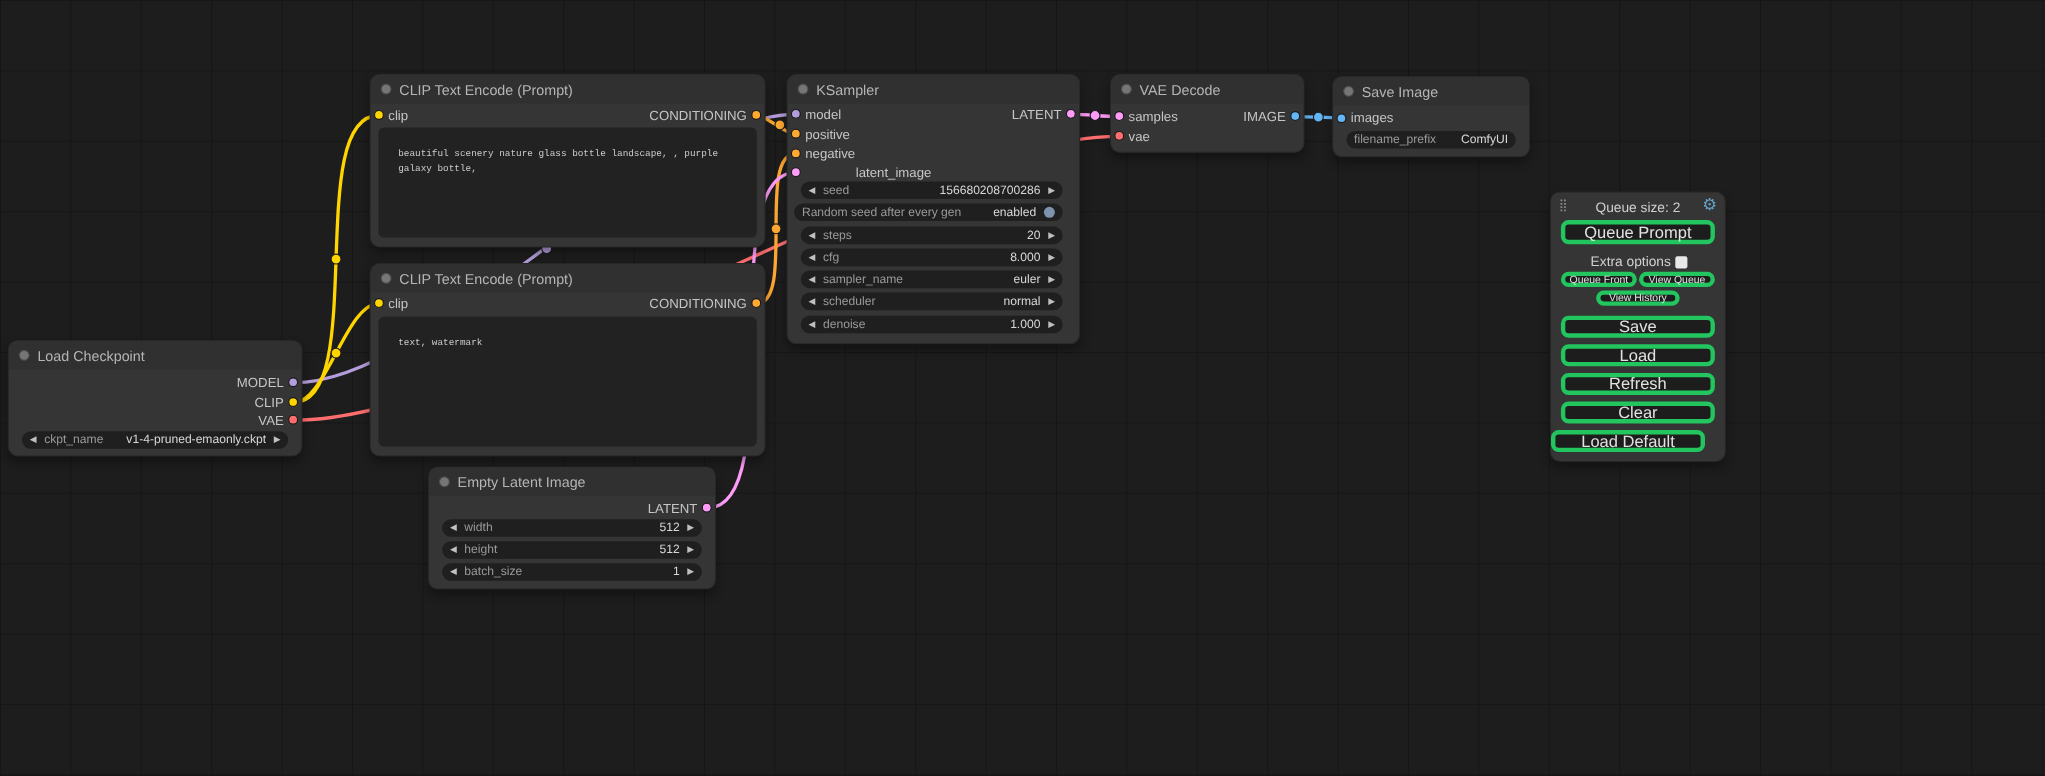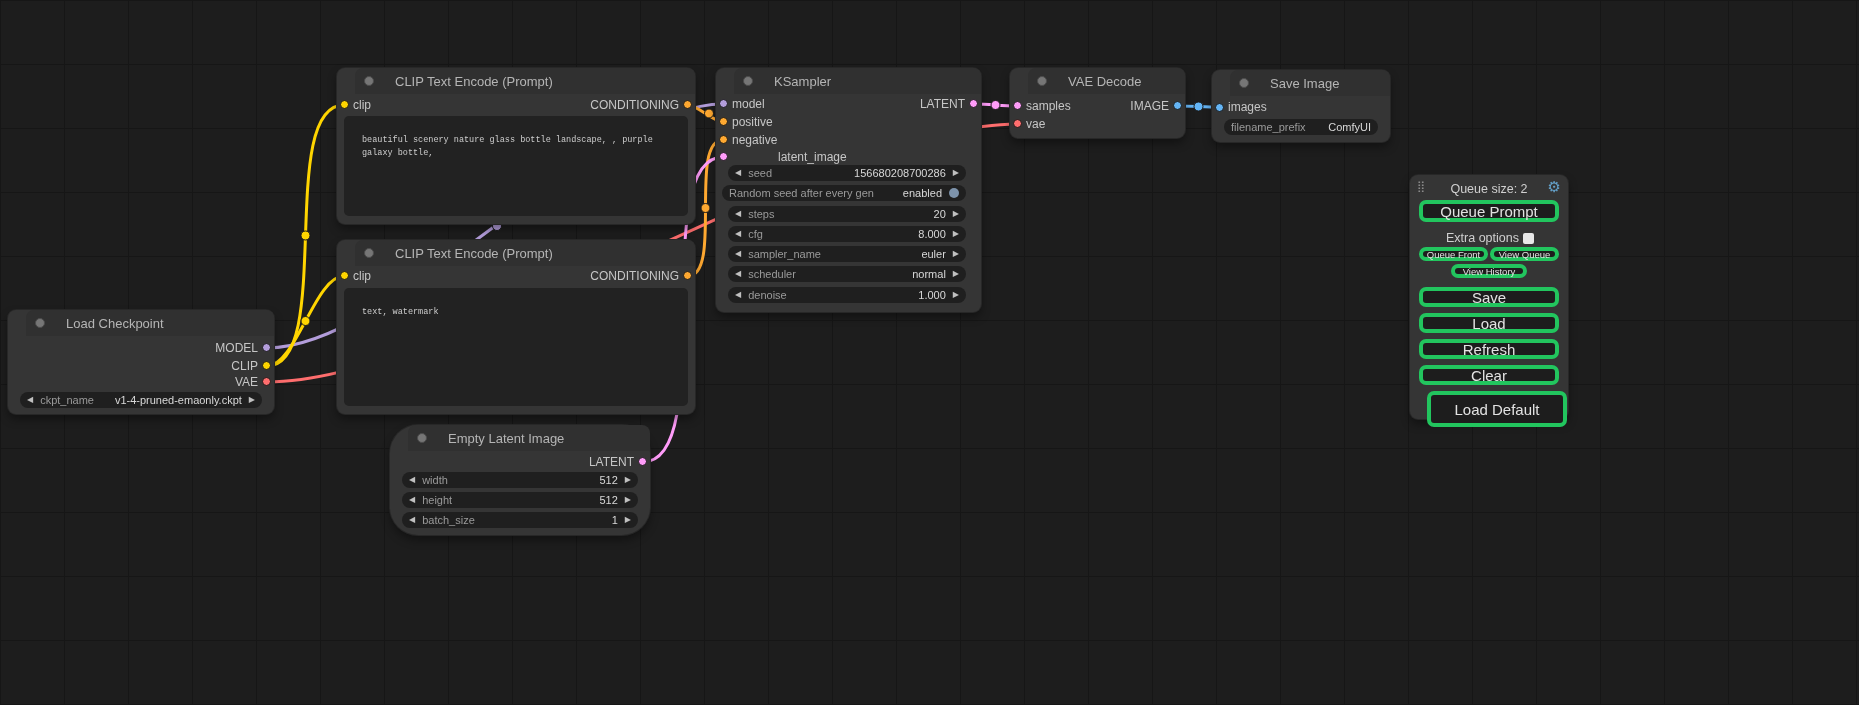--- a/index.html
+++ b/index.html
@@ -11,22 +11,22 @@
       linear-gradient(#161616 1px, transparent 1px) 0 0 / 64px 64px,
       linear-gradient(90deg, #161616 1px, transparent 1px) 0 0 / 64px 64px,
       #1d1d1d;
   }
   .wires { position: absolute; left: 0; top: 0; z-index: 1; }
   .node {
     position: absolute; z-index: 2; background: #353535; border-radius: 8px;
     box-shadow: 0 0 0 1px #272727, 0 5px 10px rgba(0,0,0,.4);
   }
   .node-header {
-    position: absolute; left: 18px; right: 0; top: 0; height: 26px;
-    display: flex; align-items: center; padding: 0 9px; gap: 21px;
+    position: absolute; left: 0; right: 0; top: 0; height: 26px;
+    display: flex; align-items: center; padding: 0 9px; gap: 7px;
     background: #303030; border-radius: 8px 8px 0 0;
   }
   .collapse-dot { width: 10px; height: 10px; border-radius: 50%; background: #767676; border: 1px solid #4c4c4c; flex: 0 0 auto; }
   .node-title { font-size: 13px; color: #b5b5b5; white-space: nowrap; }
   .slot-label { position: absolute; font-size: 12px; color: #c6c6c6; line-height: 16px; white-space: nowrap; }
   .dot { position: absolute; width: 9px; height: 9px; border-radius: 50%; border: 1px solid #191919; z-index: 3; background: #888; }
   .widget {
     position: absolute; height: 16px; background: #1f1f1f; border-radius: 8px;
     display: flex; align-items: center; padding: 0 7px; gap: 7px;
     font-size: 11px; color: #9a9a9a; white-space: nowrap;
@@ -121,21 +121,21 @@
       <span class="collapse-dot"></span>
       <span class="node-title">CLIP Text Encode (Prompt)</span>
     </div>
     <span class="dot" style="left: 3px; top: 31px; background: rgb(255, 213, 0);"></span>
     <span class="slot-label" style="left:16px;top:28px;">clip</span>
     <span class="slot-label" style="right:16px;top:28px;">CONDITIONING</span>
     <span class="dot" style="right: 3px; top: 31px; background: rgb(255, 169, 49);"></span>
     <div class="node-text" style="left:7px;right:7px;top:48px;height:118px;">text, watermark</div>
   </div>
 
-  <div class="node" style="left:390px;top:425px;width:260px;height:110px;border-radius:28px;">
+  <div class="node" style="left:390px;top:425px;width:260px;height:110px;">
     <div class="node-header">
       <span class="collapse-dot"></span>
       <span class="node-title">Empty Latent Image</span>
     </div>
     <span class="slot-label" style="right:16px;top:29px;">LATENT</span>
     <span class="dot" style="right: 3px; top: 32px; background: rgb(255, 156, 249);"></span>
     <div class="widget" style="left:12px;right:12px;top:47px;">
       <span class="arrow">◀</span>
       <span class="wname">width</span>
       <span class="wvalue">512</span>
@@ -251,16 +251,16 @@
     <span class="checkbox" style="left:113px;top:58px;"></span>
 
     <button class="btn small" style="left:9px;top:72px;width:69px;height:14px;">Queue Front</button>
     <button class="btn small" style="right:9px;top:72px;width:69px;height:14px;">View Queue</button>
     <button class="btn small" style="left:41px;top:89px;width:76px;height:14px;">View History</button>
 
     <button class="btn" style="left:9px;top:112px;width:140px;height:20px;">Save</button>
     <button class="btn" style="left:9px;top:138px;width:140px;height:20px;">Load</button>
     <button class="btn" style="left:9px;top:164px;width:140px;height:20px;">Refresh</button>
     <button class="btn" style="left:9px;top:190px;width:140px;height:20px;">Clear</button>
-    <button class="btn" style="left:17px;top:216px;width:140px;height:36px;">Load Default</button>
+    <button class="btn" style="left:0;top:216px;width:140px;height:20px;">Load Default</button>
   </div>
 
 </div>
 
 </body></html>

